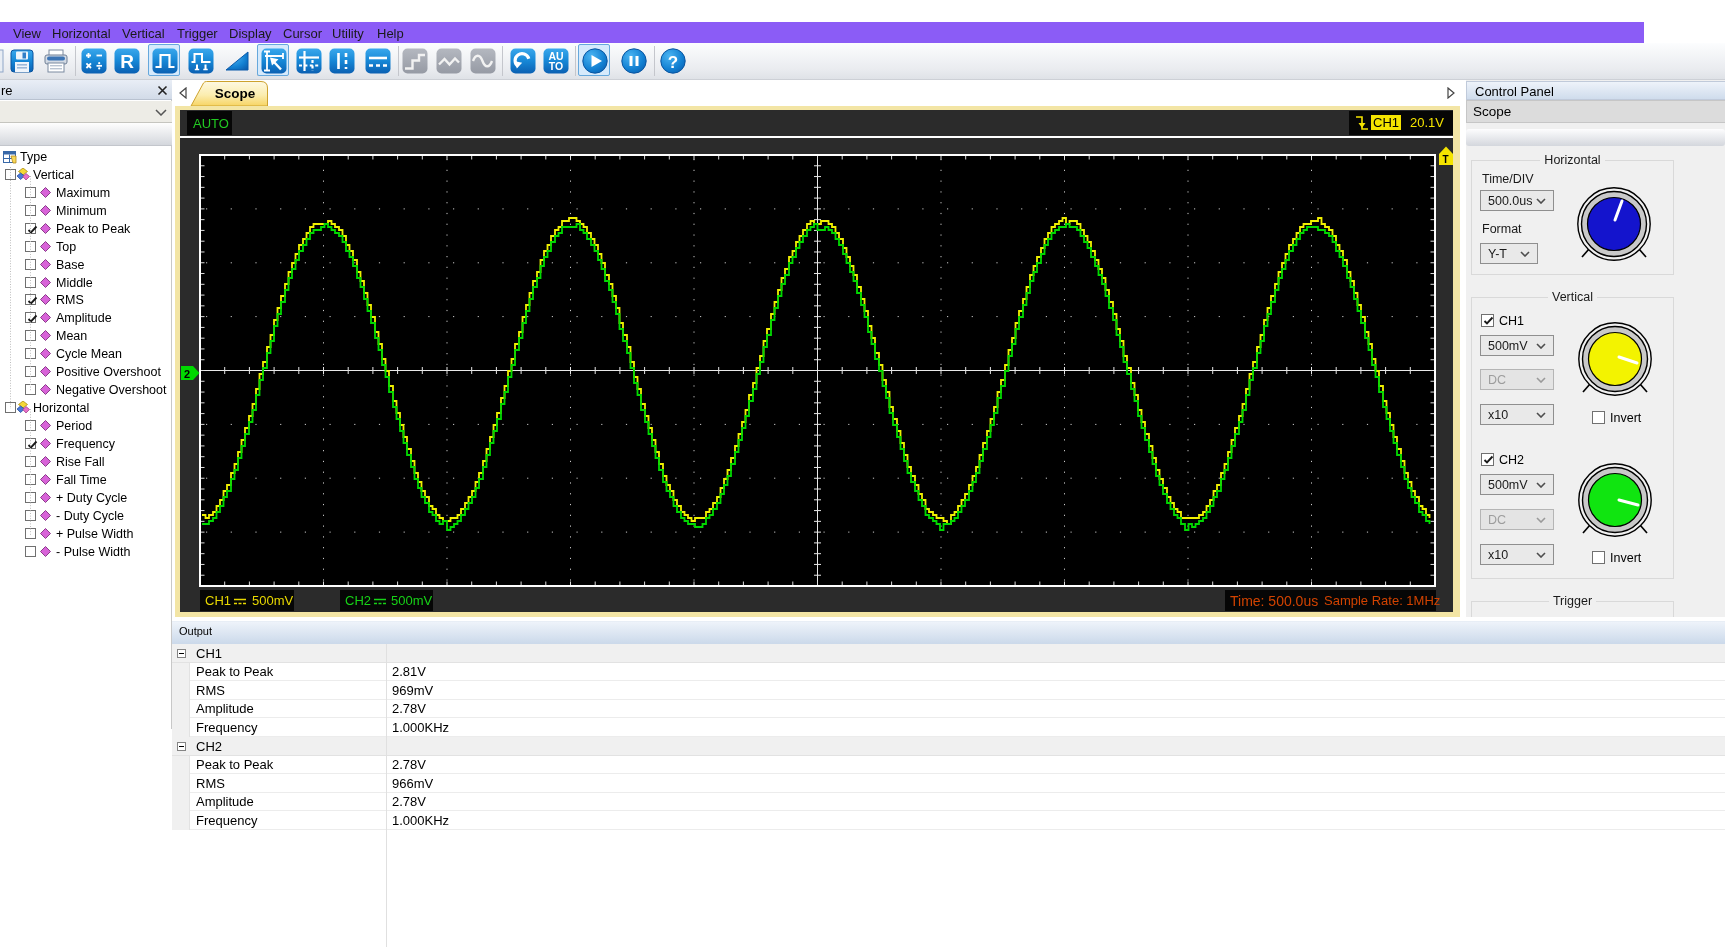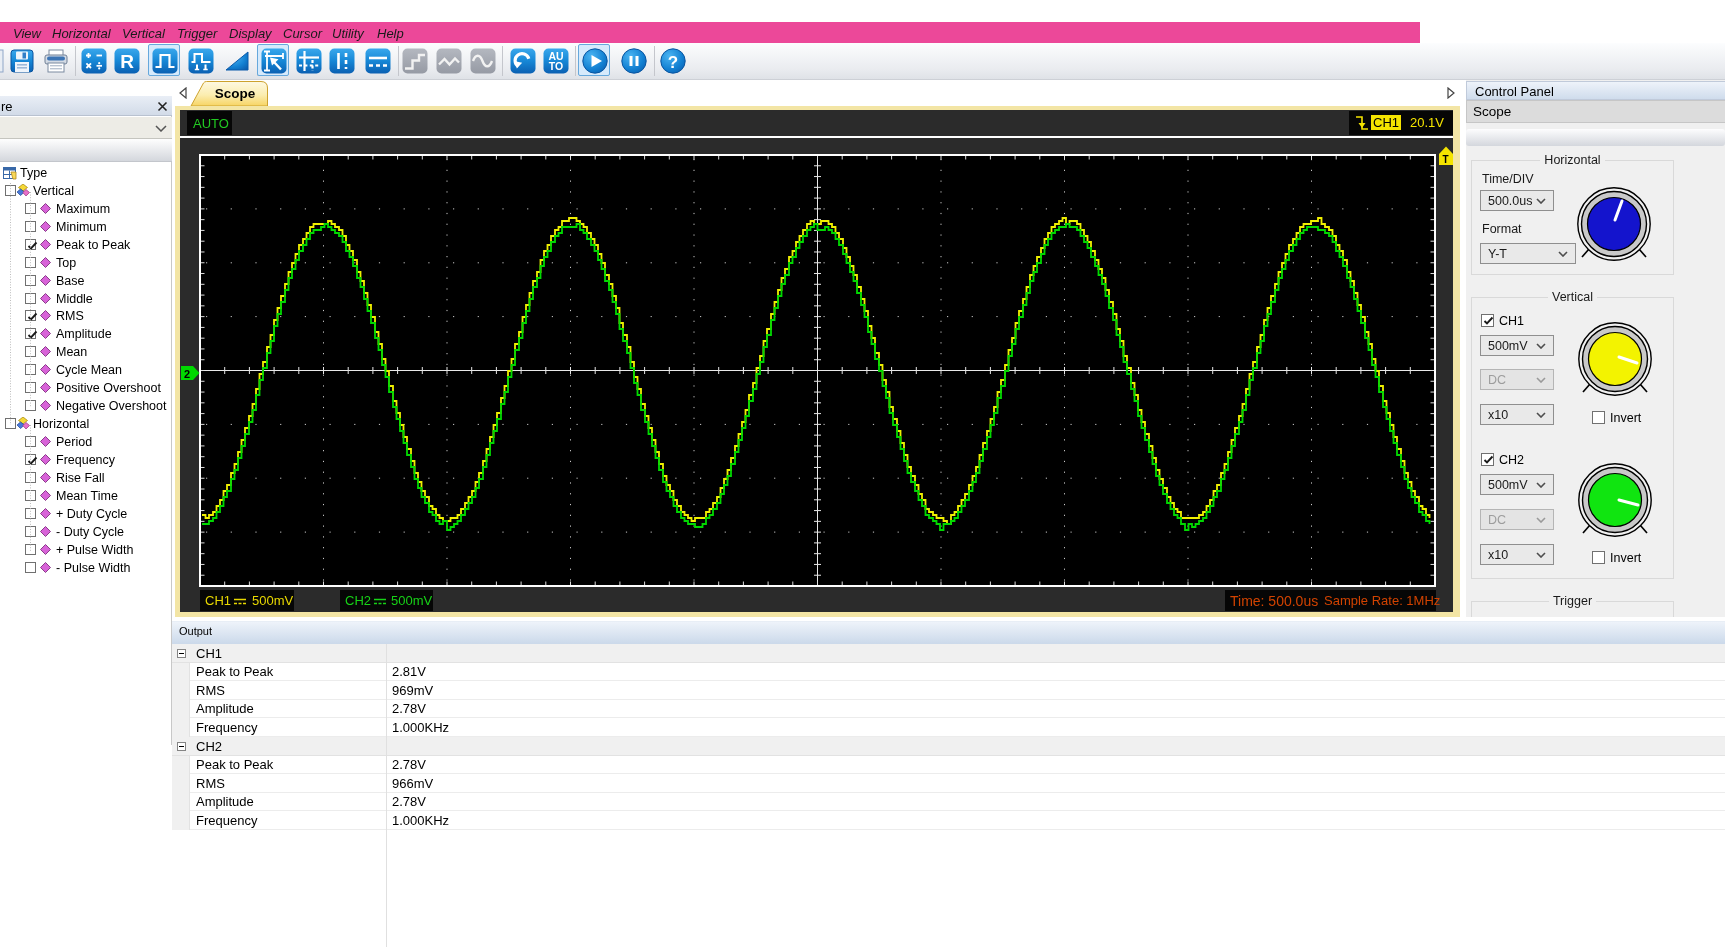--- a/index.html
+++ b/index.html
@@ -1,23 +1,23 @@
 <!DOCTYPE html>
 <html><head><meta charset="utf-8"><style>
 * { margin:0; padding:0; box-sizing:border-box; }
 html,body { width:1725px; height:947px; overflow:hidden; font-family:"Liberation Sans", sans-serif; background:#f0f0f0; }
 #root { position:absolute; left:0; top:0; width:1725px; height:947px; background:#fff; }
 .abs { position:absolute; }
 #titlebar { left:0; top:0; width:1725px; height:22px; background:#fff; }
 #titlebar span { position:absolute; left:1px; top:4px; font-size:13.5px; color:#000; }
-#menubar { left:0; top:22px; width:1420px; height:21px; background:#ec4899;font-style:italic; }
+#menubar { left:0; top:22px; width:1644px; height:21px; background:#8b5cf6; }
 #menubar span { position:absolute; top:4px; font-size:13px; color:#1a1a1a; }
 #toolbar { left:0; top:43px; width:1725px; height:37px; background:linear-gradient(#fcfdfe,#e9ebef 75%,#dfe2e7); border-bottom:1px solid #cdd0d6; }
 .tsep { position:absolute; top:3px; width:1px; height:30px; background:#c4c6cc; }
-#leftpanel { left:0; top:80px; width:172px; height:649px; background:#fff; border-right:1px solid #c8c8c8;margin-top:16px; }
+#leftpanel { left:0; top:80px; width:172px; height:649px; background:#fff; border-right:1px solid #c8c8c8; }
 #lphead { position:absolute; left:0; top:0; width:172px; height:20px; background:linear-gradient(#e9eef6,#d2dbe8); border-bottom:1px solid #b9c2d0; }
 #lphead span { position:absolute; left:1px; top:3px; font-size:13px; }
 #lpcombo { position:absolute; left:0; top:21px; width:172px; height:22px; background:#edece6; border-bottom:1px solid #c5c5bf; }
 #lpband { position:absolute; left:0; top:43px; width:172px; height:23px; background:linear-gradient(#fefefe,#d4d7dd); border-bottom:1px solid #c3c6cc; }
 .trow { position:absolute; left:0; width:172px; height:18px; font-size:12.5px; color:#000; }
 .cb { position:absolute; background:#fff; border:1px solid #707070; }
 #tabbar { left:173px; top:80px; width:1287px; height:26px; background:#fff; }
 #scopepanel { left:175px; top:106px; width:1285px; height:511px; background:#f3e5a5; }
 #scopescreen { position:absolute; left:5px; top:4px; width:1273px; height:502px; background:#2b2b2b; }
 .blackbox { position:absolute; background:#060606; }
@@ -426,21 +426,21 @@
         <svg style="position:absolute;left:40px;top:2px" width="11" height="11">
           <polygon points="5.5,0.5 10.5,5.5 5.5,10.5 0.5,5.5" fill="#d863d8" stroke="#8a3d8a" stroke-width="1"></polygon>
         </svg>
         <span style="position:absolute;left:56px;top:1px">Rise Fall</span>
       </div>
 <div class="trow" style="top:391.7px">
         <div class="cb" style="left:25px;top:2px;width:11px;height:11px"></div>
         <svg style="position:absolute;left:40px;top:2px" width="11" height="11">
           <polygon points="5.5,0.5 10.5,5.5 5.5,10.5 0.5,5.5" fill="#d863d8" stroke="#8a3d8a" stroke-width="1"></polygon>
         </svg>
-        <span style="position:absolute;left:56px;top:1px">Mean Time</span>
+        <span style="position:absolute;left:56px;top:1px">Fall Time</span>
       </div>
 <div class="trow" style="top:409.7px">
         <div class="cb" style="left:25px;top:2px;width:11px;height:11px"></div>
         <svg style="position:absolute;left:40px;top:2px" width="11" height="11">
           <polygon points="5.5,0.5 10.5,5.5 5.5,10.5 0.5,5.5" fill="#d863d8" stroke="#8a3d8a" stroke-width="1"></polygon>
         </svg>
         <span style="position:absolute;left:56px;top:1px">+ Duty Cycle</span>
       </div>
 <div class="trow" style="top:427.6px">
         <div class="cb" style="left:25px;top:2px;width:11px;height:11px"></div>
@@ -481,21 +481,21 @@
 <div class="gbox" style="left:11px;top:80px;width:203px;height:115px"></div>
       <div class="glab" style="left:11px;top:73px;width:203px"><span>Horizontal</span></div>
 <div class="lbl" style="left:22px;top:92px">Time/DIV</div>
 <div class="sel" style="left:20px;top:110px;width:74px;height:21px">
         <span>500.0us</span>
         <svg width="10" height="6" viewBox="0 0 10 6">
           <polyline points="1,1 5,5 9,1" fill="none" stroke="#4d4d4d" stroke-width="1.6"></polyline>
         </svg>
       </div>
 <div class="lbl" style="left:22px;top:142px">Format</div>
-<div class="sel" style="left:20px;top:163px;width:96px;height:21px">
+<div class="sel" style="left:20px;top:163px;width:58px;height:21px">
         <span>Y-T</span>
         <svg width="10" height="6" viewBox="0 0 10 6">
           <polyline points="1,1 5,5 9,1" fill="none" stroke="#4d4d4d" stroke-width="1.6"></polyline>
         </svg>
       </div>
 <svg style="position:absolute;left:113px;top:103px" width="82" height="82">
         <line x1="16" y1="66" x2="9" y2="74" stroke="#000" stroke-width="1.6"></line>
         <line x1="66" y1="66" x2="73" y2="74" stroke="#000" stroke-width="1.6"></line>
         <circle cx="41" cy="41" r="36.2" fill="#f0f0f0" stroke="#000" stroke-width="1.4"></circle>
         <circle cx="41" cy="41" r="32.5" fill="#c9c9c9" stroke="#000" stroke-width="1.4"></circle>

